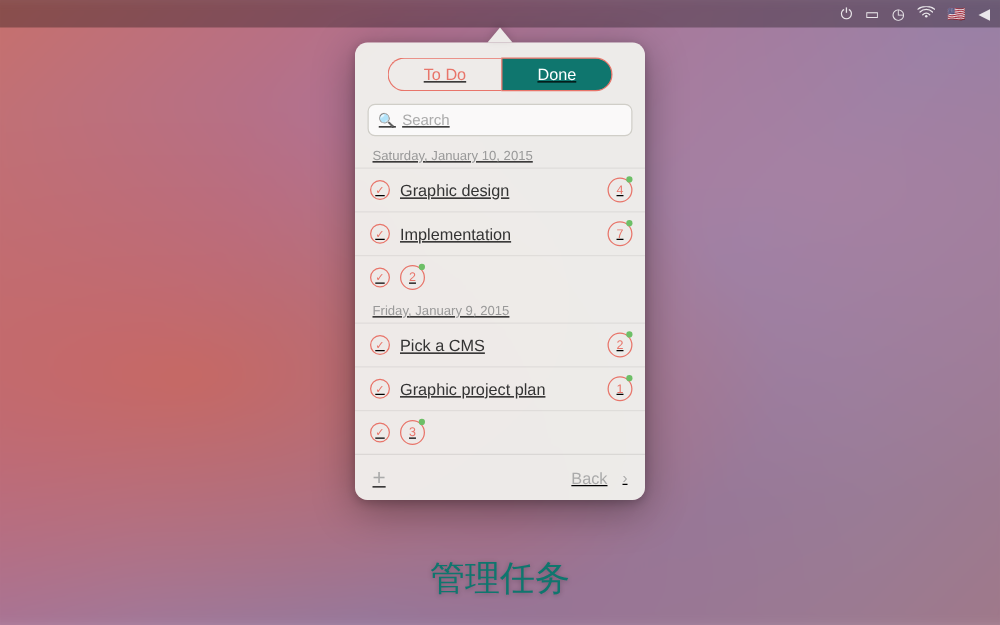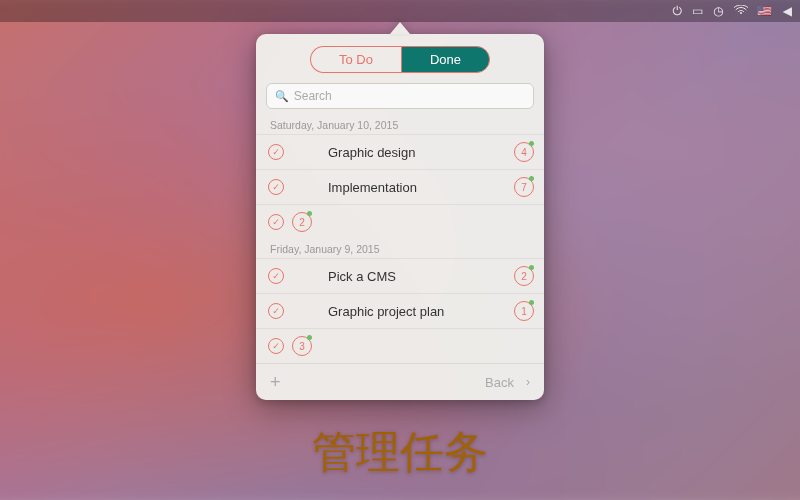--- a/index.html
+++ b/index.html
@@ -60,26 +60,27 @@
       z-index: 10;
       filter: drop-shadow(0 -2px 3px rgba(0,0,0,0.15));
     }
 
     
     .popup-card {
       position: absolute;
       top: 34px;
       left: 50%;
       transform: translateX(-50%);
-      width: 288px;
+      width: 232px;
       background: rgba(240, 238, 235, 0.97);
       border-radius: 10px;
       box-shadow: 0 8px 32px rgba(0,0,0,0.35), 0 2px 8px rgba(0,0,0,0.2);
       overflow: hidden;
       z-index: 9;
+      text-decoration: underline;
     }
 
     
     .tabs-row {
       display: flex;
       justify-content: center;
       padding: 12px 0 10px;
       gap: 0;
     }
 
@@ -164,21 +165,20 @@
       color: #e8756a;
       font-size: 9px;
       line-height: 1;
     }
 
     .task-name {
       flex: 1;
       font-size: 13px;
       color: #333;
       font-weight: 400;
-      margin-left: 36px;
     }
 
     .task-badge {
       width: 20px;
       height: 20px;
       border-radius: 50%;
       border: 1.5px solid #e8756a;
       display: flex;
       align-items: center;
       justify-content: center;
@@ -228,22 +228,22 @@
       color: #aaa;
     }
 
     
     .bottom-label {
       position: absolute;
       bottom: 18px;
       left: 0;
       right: 0;
       text-align: center;
-      color: #a16207;
-      font-size: 44px;
+      color: #0f766e;
+      font-size: 28px;
       font-weight: 500;
       text-shadow: 0 1px 4px rgba(0,0,0,0.25);
       z-index: 5;
     }
   </style>
 </head>
 <body>
 
 <div class="desktop-bg"></div>
 

